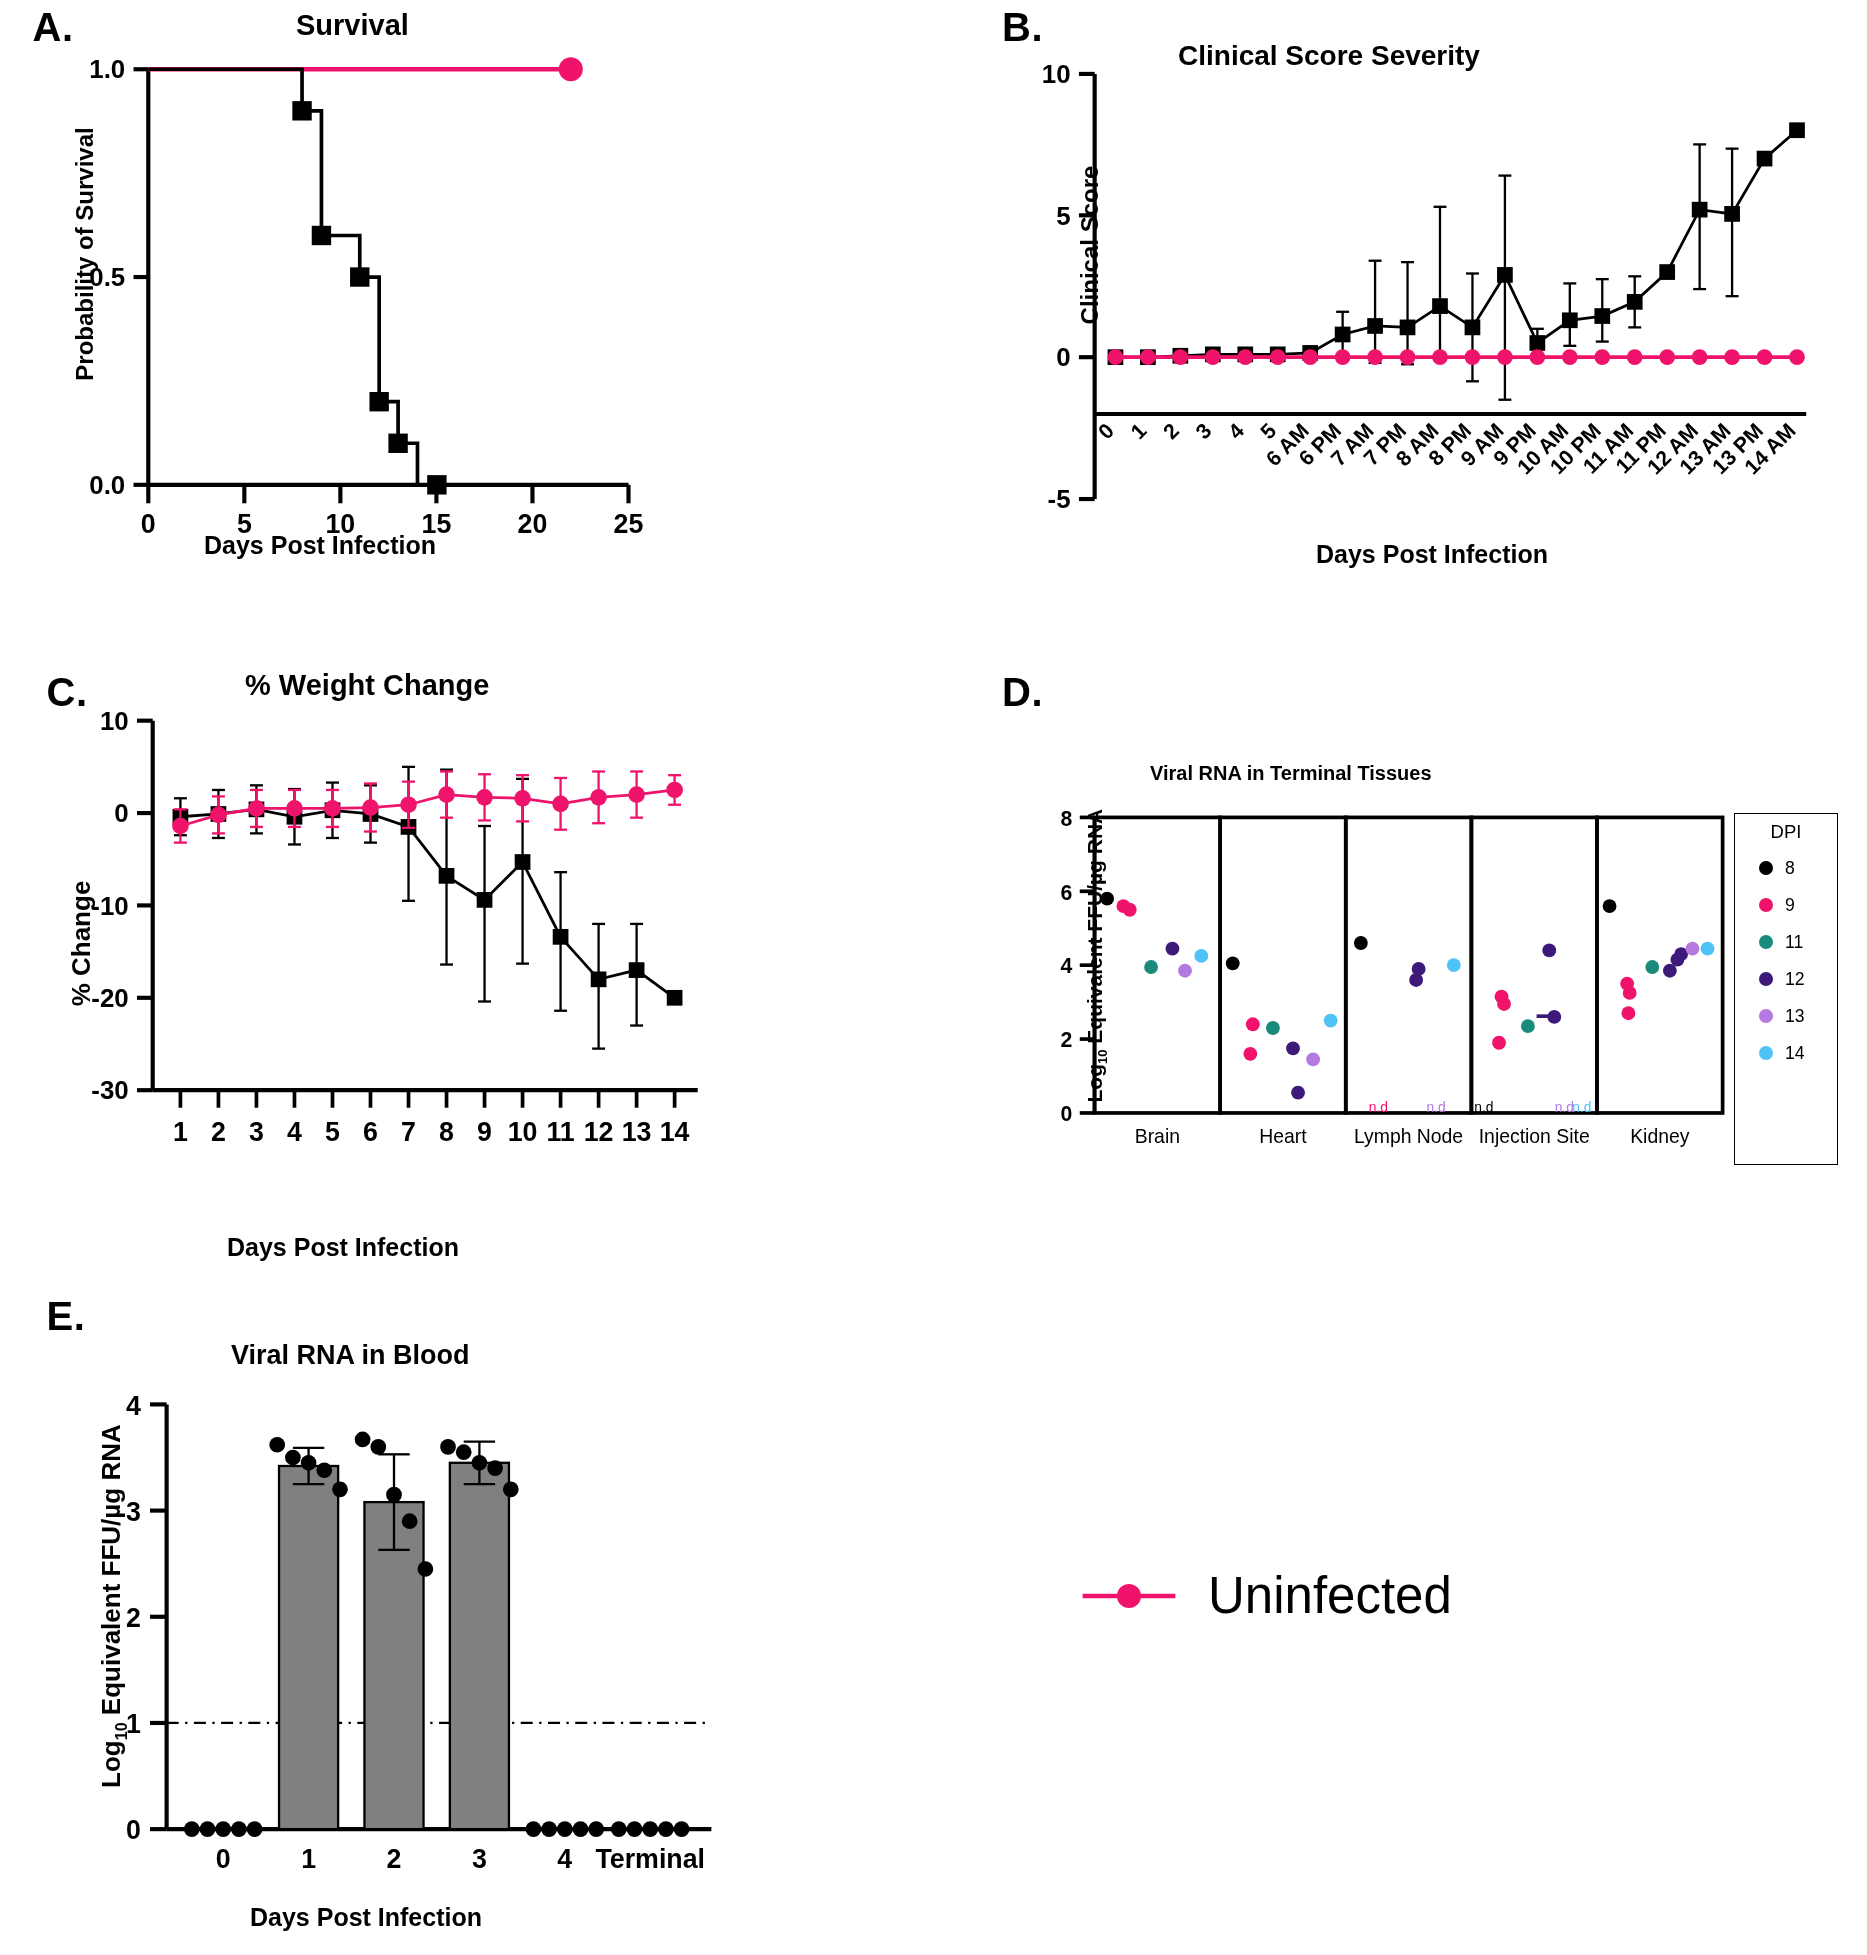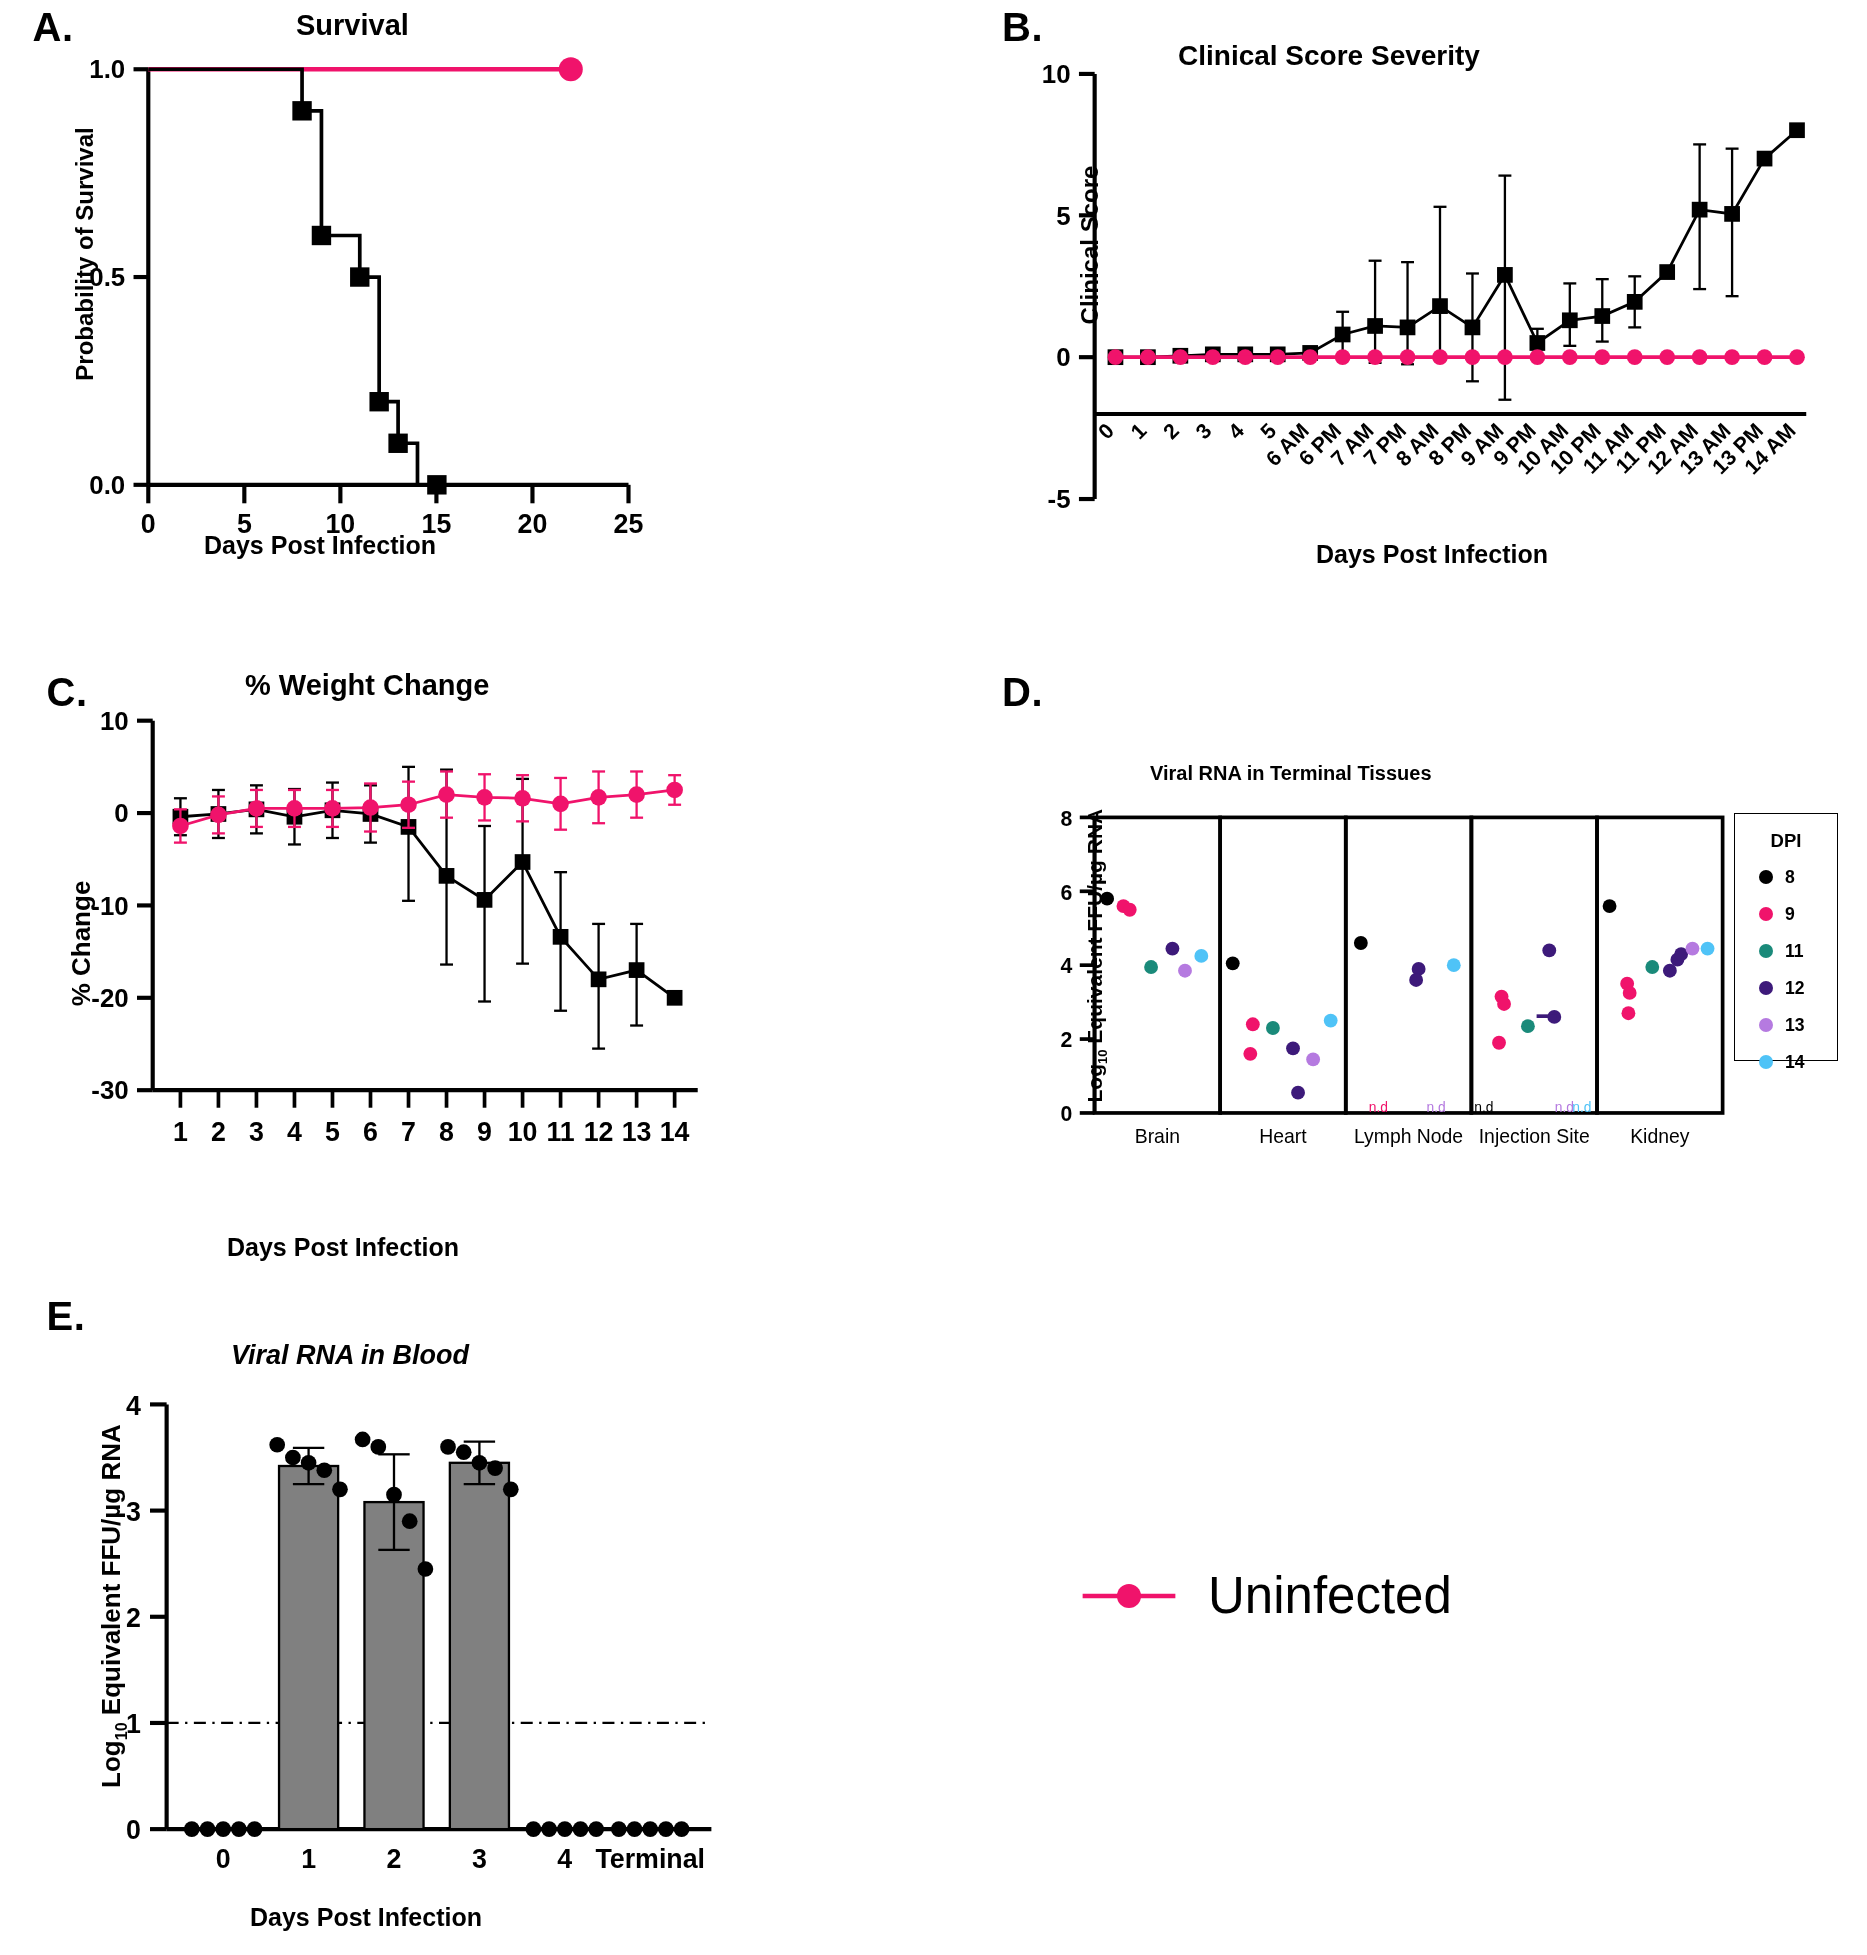--- a/index.html
+++ b/index.html
@@ -65,34 +65,33 @@
   
   #panel-d { left: 956px; top: 665px; width: 901px; height: 624px; }
   #panel-d .panel-letter { position: absolute; left: 46px; top: 4.6px; }
   #panel-d .panel-title { position: absolute; left: 194px; top: 97px; font-size: 20px; }
   #panel-d .yaxis-title {
     position: absolute; left: -21px; top: 277px; width: 323px;
     transform: rotate(-90deg); text-align: center; font-size: 21px;
   }
   .dpi-legend {
     position: absolute; left: 778px; top: 148px;
-    width: 104px; height: 248px;
+    width: 104px; height: 352px;
     border: 1.8px solid #000; box-sizing: border-box;
-    padding: 16px 0 0 0;
-    font-weight: bold;
+    padding: 7px 0 0 0;
   }
   .dpi-legend .dpi-title { text-align: center; font-size: 18.5px; margin-bottom: 6.5px; }
   .dpi-row { display: flex; align-items: center; padding-left: 24px; height: 37px; }
   .dpi-dot { width: 14px; height: 14px; border-radius: 50%; margin-right: 12px; }
   .dpi-lab { font-size: 17.6px; }
 
   
   #panel-e { left: 28px; top: 1289px; width: 808px; height: 665px; }
   #panel-e .panel-letter { position: absolute; left: 18.5px; top: 4.6px; }
-  #panel-e .panel-title { position: absolute; left: 203px; top: 51px; font-size: 27px; font-style: italic; }
+  #panel-e .panel-title { position: absolute; left: 203px; top: 51px; font-size: 27px; }
   #panel-e .yaxis-title {
     position: absolute; left: -104px; top: 300px; width: 379px;
     transform: rotate(-90deg); text-align: center; font-size: 26px;
   }
   #panel-e .xaxis-title { position: absolute; left: 222px; top: 614px; font-size: 25px; }
 
   
   #main-legend { left: 1076px; top: 1561px; width: 508px; height: 157px; }
   .ml-row { display: flex; align-items: center; height: 69px; }
   .ml-sym { width: 106px; display: flex; align-items: center; justify-content: center; }

